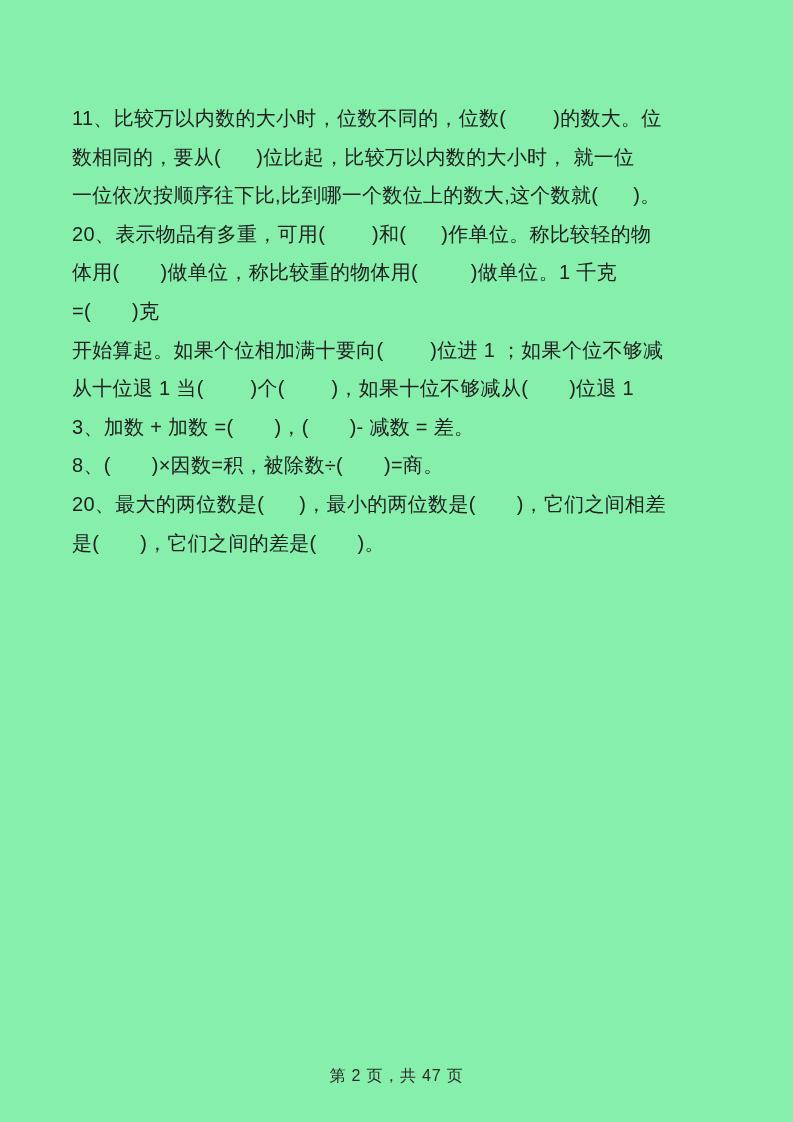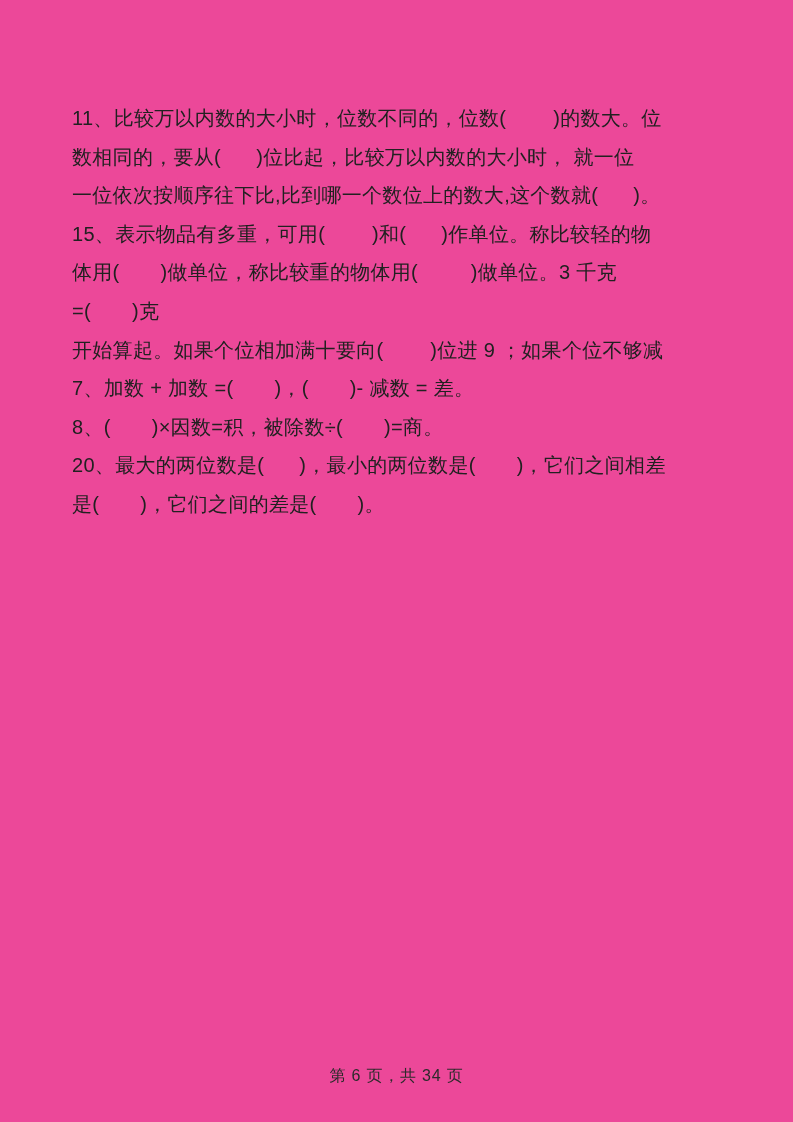--- a/index.html
+++ b/index.html
@@ -10,21 +10,21 @@
   body {
     width: 793px;
     height: 1122px;
     position: relative;
     font-family: "Liberation Sans", sans-serif;
     overflow: hidden;
   }
   .page {
     position: absolute;
     inset: 0;
-    background: #ec4899;
+    background: #86efac;
   }
   .content {
     position: absolute;
     top: 99px;
     left: 72px;
     right: 58px;
     color: #212121;
     font-size: 20px;
     line-height: 38.6px;
   }
@@ -53,41 +53,42 @@
 <div class="page">
   <div class="content">
 
     <div class="para">
       <div class="line">11、比较万以内数的大小时，位数不同的，位数(        )的数大。位</div>
       <div class="line">数相同的，要从(      )位比起，比较万以内数的大小时， 就一位</div>
       <div class="line">一位依次按顺序往下比,比到哪一个数位上的数大,这个数就(      )。</div>
     </div>
 
     <div class="para">
-      <div class="line">15、表示物品有多重，可用(        )和(      )作单位。称比较轻的物</div>
-      <div class="line">体用(       )做单位，称比较重的物体用(         )做单位。3 千克</div>
+      <div class="line">20、表示物品有多重，可用(        )和(      )作单位。称比较轻的物</div>
+      <div class="line">体用(       )做单位，称比较重的物体用(         )做单位。1 千克</div>
       <div class="line">=(       )克</div>
     </div>
 
     <div class="para">
-      <div class="line">开始算起。如果个位相加满十要向(        )位进 9 ；如果个位不够减</div>
+      <div class="line">开始算起。如果个位相加满十要向(        )位进 1 ；如果个位不够减</div>
+      <div class="line">从十位退 1 当(        )个(        )，如果十位不够减从(       )位退 1</div>
     </div>
 
     <div class="para">
-      <div class="line">7、加数 + 加数 =(       )，(       )- 减数 = 差。</div>
+      <div class="line">3、加数 + 加数 =(       )，(       )- 减数 = 差。</div>
     </div>
 
     <div class="para">
       <div class="line">8、(       )×因数=积，被除数÷(       )=商。</div>
     </div>
 
     <div class="para">
       <div class="line">20、最大的两位数是(      )，最小的两位数是(       )，它们之间相差</div>
       <div class="line">是(       )，它们之间的差是(       )。</div>
     </div>
 
 
   </div>
 
   <div class="footer">
-    <span>第 6 页，共 34 页</span>
+    <span>第 2 页，共 47 页</span>
   </div>
 </div>
 
 </body></html>

